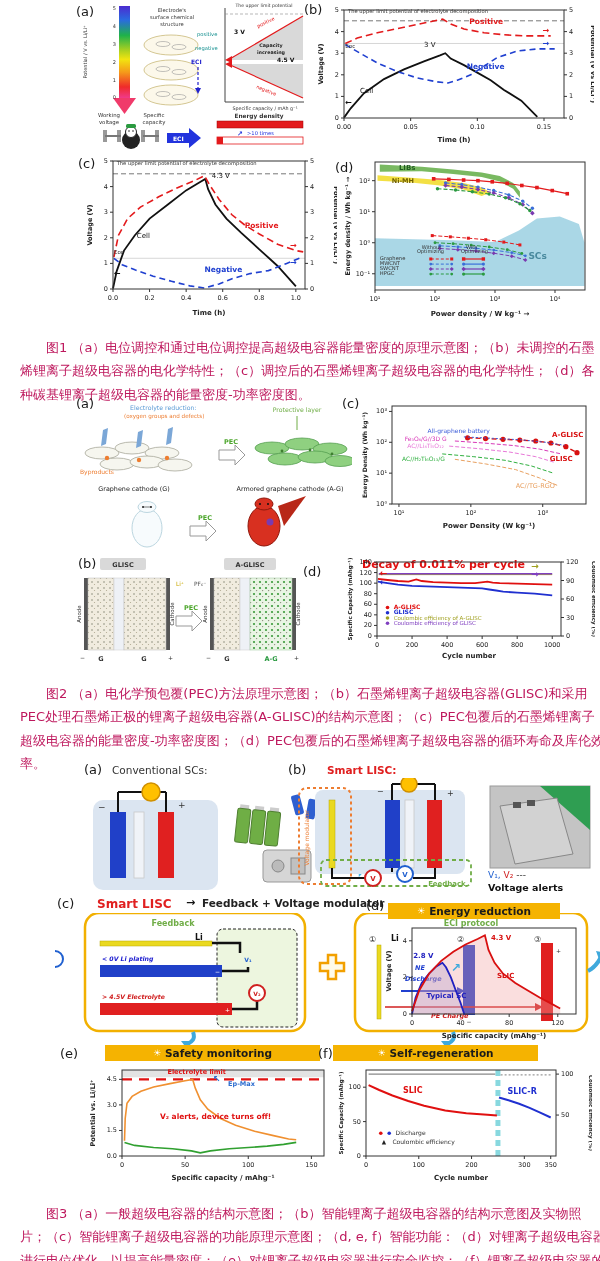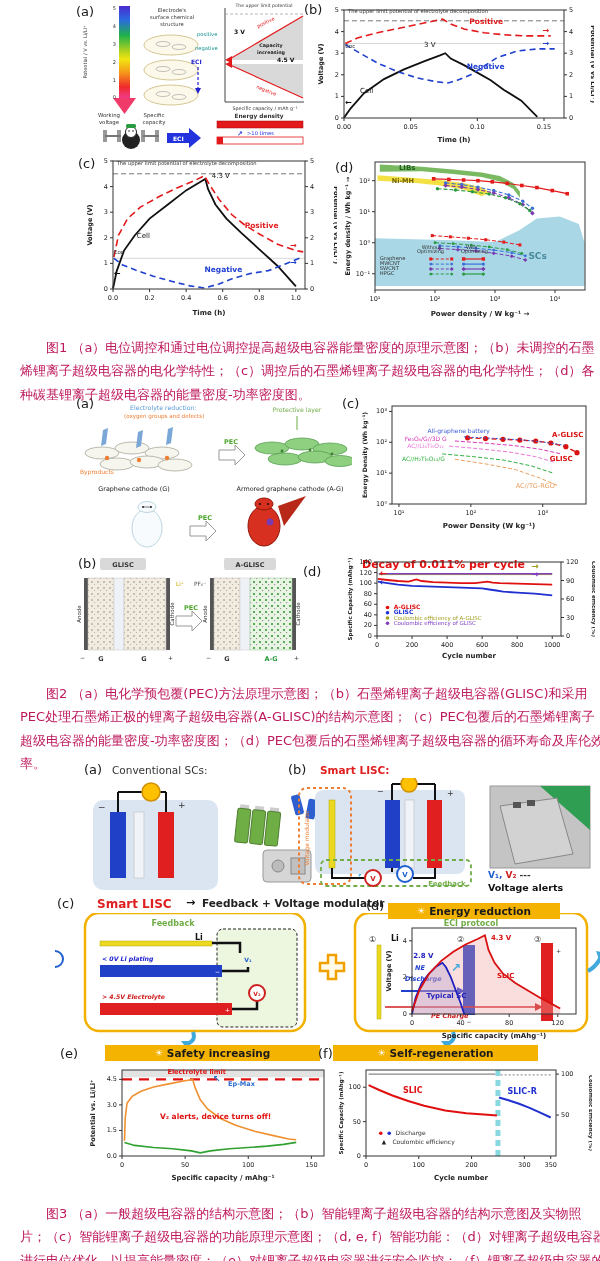--- a/index.html
+++ b/index.html
@@ -580,21 +580,21 @@
         <text x="34.628571428571426" y="29.257142857142856" font-size="9" fill="#2030d0" text-anchor="start" font-weight="bold" font-style="normal">←</text>
         <text x="186.2095238095238" y="20.799999999999997" font-size="9" fill="#8040c0" text-anchor="start" font-weight="bold" font-style="normal">→</text>
         <text x="186.2095238095238" y="12.871428571428572" font-size="9" fill="#a0a020" text-anchor="start" font-weight="bold" font-style="normal">→</text>
       </svg></div>
 
   <p class="cap" style="top:670px">图2 （a）电化学预包覆(PEC)方法原理示意图；（b）石墨烯锂离子超级电容器(GLISC)和采用PEC处理石墨烯正极的锂离子超级电容器(A-GLISC)的结构示意图；（c）PEC包覆后的石墨烯锂离子超级电容器的能量密度-功率密度图；（d）PEC包覆后的石墨烯锂离子超级电容器的循环寿命及库伦效率。</p>
 
   <div class="plabel" style="left:84px;top:762px">(a)</div>
   <div class="t" style="left:112px;top:764px;font-size:10.5px;font-weight:normal;color:#333">Conventional SCs:</div>
   <div class="plabel" style="left:288px;top:762px">(b)</div>
-  <div class="t" style="left:320px;top:764px;font-size:10.5px;font-weight:bold;color:#e02020">Smart LISC:</div>
+  <div class="t" style="left:327px;top:764px;font-size:10.5px;font-weight:bold;color:#e02020">Smart LISC:</div>
 
   <svg style="left:88px;top:780px;width:300px;height:115px" viewBox="0 0 300 115">
     <rect x="5" y="20" width="125" height="90" rx="10" fill="#dbe5f1"></rect>
     <g stroke="#111" stroke-width="2">
       <line x1="30" y1="32" x2="30" y2="12"></line>
         <line x1="30" y1="12" x2="54" y2="12"></line>
       <line x1="72" y1="12" x2="78" y2="12"></line>
         <line x1="78" y1="12" x2="78" y2="32"></line>
     </g>
     <circle cx="63" cy="12" r="9" fill="#ffc000" stroke="#d09000" stroke-width="1.5"></circle>
@@ -653,21 +653,21 @@
     <text x="120" y="99" text-anchor="middle" font-size="7" font-weight="bold" fill="#2060d0">V</text>
     <text x="162" y="108" text-anchor="middle" font-size="7" font-weight="bold" fill="#70ad47">Feedback</text>
     <g>
       <rect x="205" y="8" width="100" height="82" fill="#c4c4c4" stroke="#9a9a9a"></rect>
       <polygon points="255,8 305,8 305,52" fill="#2f9e52"></polygon>
       <polygon points="215,28 272,20 288,76 230,86" fill="#d2d2d2" stroke="#888"></polygon>
       <rect x="228" y="24" width="8" height="6" fill="#555"></rect>
         <rect x="242" y="22" width="8" height="6" fill="#555"></rect>
     </g>
   </svg>
-  <div class="t" style="left:488px;top:870px;font-size:9px;font-weight:bold"><span style="color:#2060d0">V₁,</span> <span style="color:#d02020">V₂</span> <span style="color:#333">---</span></div>
+  <div class="t" style="left:488px;top:870px;font-size:9px;font-weight:normal"><span style="color:#2060d0">V₁,</span> <span style="color:#d02020">V₂</span> <span style="color:#333">---</span></div>
   <div class="t" style="left:488px;top:882px;font-size:9.5px;font-weight:bold;color:#111">Voltage alerts</div>
 
   <div class="plabel" style="left:57px;top:896px">(c)</div>
   <div class="t" style="left:97px;top:897px;font-size:12px;font-weight:bold;color:#e02020">Smart LISC</div>
   <div class="t" style="left:186px;top:896px;font-size:11px;font-weight:bold;color:#111">→</div>
   <div class="t" style="left:202px;top:897px;font-size:10.5px;font-weight:bold;color:#222">Feedback + Voltage modulator</div>
 
   <svg style="left:55px;top:913px;width:545px;height:138px" viewBox="0 0 545 138">
     <rect x="30" y="0" width="220" height="118" rx="14" fill="#ffffff" stroke="#f2b000" stroke-width="2.5"></rect>
     <text x="118" y="13" text-anchor="middle" font-size="8" font-weight="bold" fill="#70ad47">Feedback</text>
@@ -756,21 +756,21 @@
         <text x="29.214814814814815" y="36.191489361702125" font-size="7" fill="#2020c0" text-anchor="start" font-weight="bold" font-style="normal">2.8 V</text>
         <text x="106.96296296296296" y="17.893617021276597" font-size="7" fill="#d81010" text-anchor="start" font-weight="bold" font-style="normal">4.3 V</text>
         <text x="42.577777777777776" y="76.4468085106383" font-size="7" fill="#2020c0" text-anchor="start" font-weight="bold" font-style="normal">Typical SC</text>
         <text x="113.03703703703704" y="56.319148936170215" font-size="7" fill="#d81010" text-anchor="start" font-weight="bold" font-style="normal">SLIC</text>
         <text x="66.87407407407407" y="49.914893617021285" font-size="12" fill="#3fa9dc" text-anchor="start" font-weight="bold" font-style="normal">↗</text>
       </svg></div>
 
   <div class="plabel" style="left:60px;top:1046px">(e)</div>
   <div class="banner" style="left:105px;top:1045px;width:215px">
       <span class="bicon">☀</span>
-      <span>Safety increasing</span>
+      <span>Safety monitoring</span>
     </div>
   <div class="chart" style="left:88px;top:1064px;width:244px;height:118px"><svg width="244" height="118" viewBox="0 0 244 118" style="position: static;">
         <polygon points="34.0,13.3 236.0,13.3 236.0,6.0 34.0,6.0" fill="#cccccc" opacity="0.55"></polygon>
         <line x1="34" x2="236" y1="15.366336633663366" y2="15.366336633663366" stroke="#e01010" stroke-width="2.4" stroke-dasharray="10 7"></line>
         <path d="M36.5 76.7L37.2 54.5L39.0 39.2L44.1 32.4L52.9 27.3L65.6 23.0L82.0 19.6L97.1 16.7L104.7 15.4L107.2 23.9L112.3 35.8L119.8 45.2L132.5 54.5L147.6 61.3L166.6 67.3L185.5 71.6L200.6 75.0L208.2 75.8" fill="none" stroke="#f09030" stroke-width="1.6" stroke-dasharray="none"></path>
         <path d="M36.5 78.4L46.6 81.4L65.6 83.5L84.5 84.8L103.4 86.9L112.3 88.9L122.4 86.9L141.3 84.8L160.3 83.5L179.2 82.1L195.6 80.4L208.2 78.4" fill="none" stroke="#30a030" stroke-width="1.6" stroke-dasharray="none"></path>
         <rect x="34" y="6" width="202" height="86" fill="none" stroke="#333" stroke-width="1"></rect>
         <line x1="34" x2="34" y1="92" y2="95" stroke="#333" stroke-width="1"></line>
         <text x="34" y="103" text-anchor="middle" font-size="6.5" fill="#222">0</text>
         <line x1="97.125" x2="97.125" y1="92" y2="95" stroke="#333" stroke-width="1"></line>

